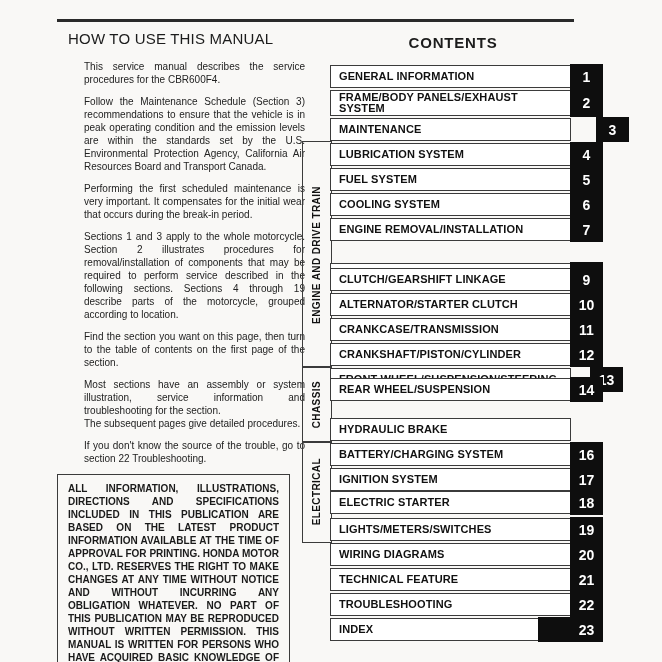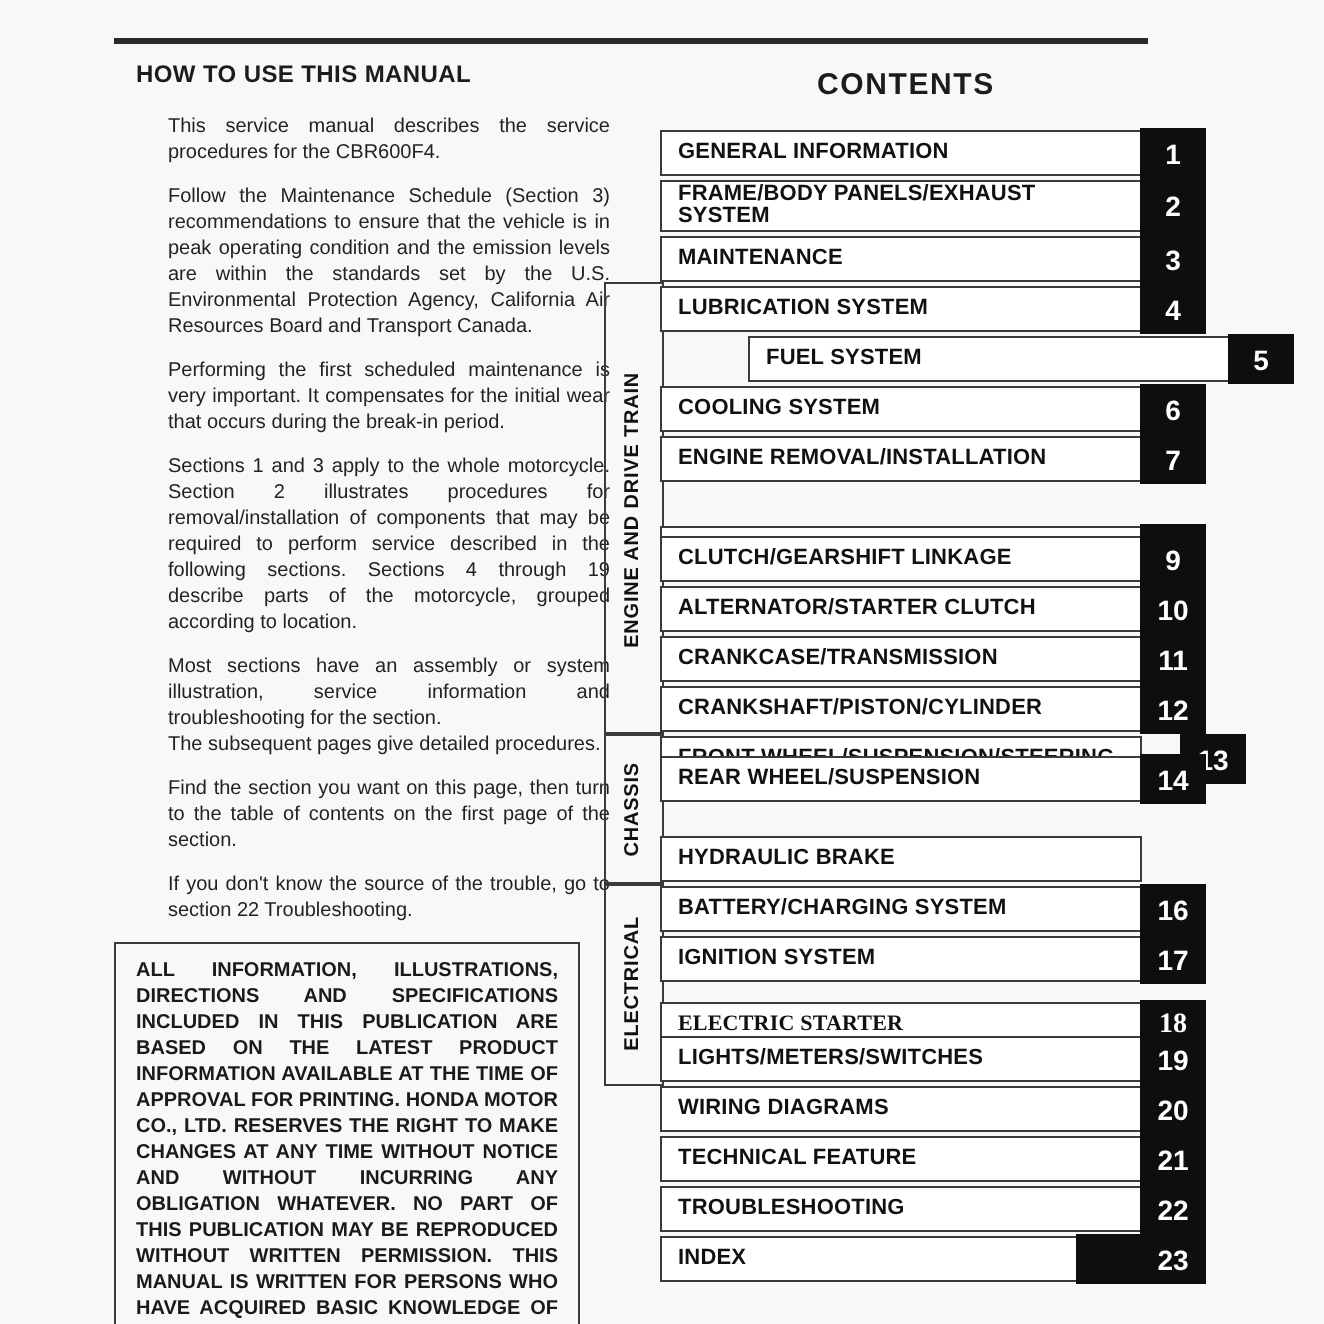--- a/index.html
+++ b/index.html
@@ -29,22 +29,22 @@
   }
 
   
   .left-col {
     position: absolute;
     left: 68px;
     top: 30px;
     width: 237px;
   }
   .left-title {
-    font-size: 12px;
-    font-weight: 700;
+    font-size: 15px;
+    font-weight: 400;
     letter-spacing: 0.2px;
     margin: 0 0 13px 0;
     white-space: nowrap;
   }
   .para {
     font-size: 10px;
     line-height: 13px;
     text-align: justify;
     margin: 0 0 9px 16px;
     white-space: pre-line;
@@ -153,51 +153,51 @@
 
   <div class="top-rule"></div>
 
   <div class="left-col">
     <h1 class="left-title">HOW TO USE THIS MANUAL</h1>
     <div>
         <p class="para">This service manual describes the service procedures for the CBR600F4.</p>
         <p class="para">Follow the Maintenance Schedule (Section 3) recommendations to ensure that the vehicle is in peak operating condition and the emission levels are within the standards set by the U.S. Environmental Protection Agency, California Air Resources Board and Transport Canada.</p>
         <p class="para">Performing the first scheduled maintenance is very important. It compensates for the initial wear that occurs during the break-in period.</p>
         <p class="para">Sections 1 and 3 apply to the whole motorcycle. Section 2 illustrates procedures for removal/installation of components that may be required to perform service described in the following sections. Sections 4 through 19 describe parts of the motorcycle, grouped according to location.</p>
+        <p class="para">Find the section you want on this page, then turn to the table of contents on the first page of the section.</p>
         <p class="para">Most sections have an assembly or system illustration, service information and troubleshooting for the section.
 The subsequent pages give detailed procedures.</p>
-        <p class="para">Find the section you want on this page, then turn to the table of contents on the first page of the section.</p>
         <p class="para">If you don't know the source of the trouble, go to section 22 Troubleshooting.</p>
       </div>
     <div class="notice">
       <p class="notice-text">ALL INFORMATION, ILLUSTRATIONS, DIRECTIONS AND SPECIFICATIONS INCLUDED IN THIS PUBLICATION ARE BASED ON THE LATEST PRODUCT INFORMATION AVAILABLE AT THE TIME OF APPROVAL FOR PRINTING. HONDA MOTOR CO., LTD. RESERVES THE RIGHT TO MAKE CHANGES AT ANY TIME WITHOUT NOTICE AND WITHOUT INCURRING ANY OBLIGATION WHATEVER. NO PART OF THIS PUBLICATION MAY BE REPRODUCED WITHOUT WRITTEN PERMISSION. THIS MANUAL IS WRITTEN FOR PERSONS WHO HAVE ACQUIRED BASIC KNOWLEDGE OF MAINTENANCE ON HONDA MOTORCYCLES, MOTOR SCOOTERS OR ATVS.</p>
     </div>
   </div>
 
   <div class="contents">
     <h2 class="contents-title">CONTENTS</h2>
     <div class="toc" id="toc">
         <div class="toc-row" style="top: 2px; height: 23px;">
           <div class="row-label">GENERAL INFORMATION</div>
           <div class="row-badge" style="height: 25px;">1</div>
         </div>
         <div class="toc-row" style="top: 27px; height: 26px;">
           <div class="row-label">FRAME/BODY PANELS/EXHAUST
 SYSTEM</div>
           <div class="row-badge" style="height: 28px;">2</div>
         </div>
-        <div class="toc-row" style="top: 55px; height: 23px;">
+        <div class="toc-row" style="top: 55px; height: 23px; padding-left: 26px;">
           <div class="row-label">MAINTENANCE</div>
           <div class="row-badge" style="height: 25px;">3</div>
         </div>
         <div class="toc-row" style="top: 80px; height: 23px;">
           <div class="row-label">LUBRICATION SYSTEM</div>
           <div class="row-badge" style="height: 25px;">4</div>
         </div>
-        <div class="toc-row" style="top: 105px; height: 23px; margin-left: 44px;">
+        <div class="toc-row" style="top: 105px; height: 23px;">
           <div class="row-label">FUEL SYSTEM</div>
           <div class="row-badge" style="height: 25px;">5</div>
         </div>
         <div class="toc-row" style="top: 130px; height: 23px;">
           <div class="row-label">COOLING SYSTEM</div>
           <div class="row-badge" style="height: 25px;">6</div>
         </div>
         <div class="toc-row" style="top: 155px; height: 23px;">
           <div class="row-label">ENGINE REMOVAL/INSTALLATION</div>
           <div class="row-badge" style="height: 25px;">7</div>
@@ -235,21 +235,21 @@
           <div class="row-badge" style="height: 25px; margin-top: 48px;">15</div>
         </div>
         <div class="toc-row" style="top: 380px; height: 23px;">
           <div class="row-label">BATTERY/CHARGING SYSTEM</div>
           <div class="row-badge" style="height: 25px;">16</div>
         </div>
         <div class="toc-row" style="top: 405px; height: 23px;">
           <div class="row-label">IGNITION SYSTEM</div>
           <div class="row-badge" style="height: 25px;">17</div>
         </div>
-        <div class="toc-row" style="top: 438px; height: 23px; font-family: Liberation Serif, serif;">
+        <div class="toc-row" style="top: 428px; height: 23px;">
           <div class="row-label">ELECTRIC STARTER</div>
           <div class="row-badge" style="height: 25px;">18</div>
         </div>
         <div class="toc-row" style="top: 455px; height: 23px;">
           <div class="row-label">LIGHTS/METERS/SWITCHES</div>
           <div class="row-badge" style="height: 25px;">19</div>
         </div>
         <div class="toc-row" style="top: 480px; height: 23px;">
           <div class="row-label">WIRING DIAGRAMS</div>
           <div class="row-badge" style="height: 25px;">20</div>

